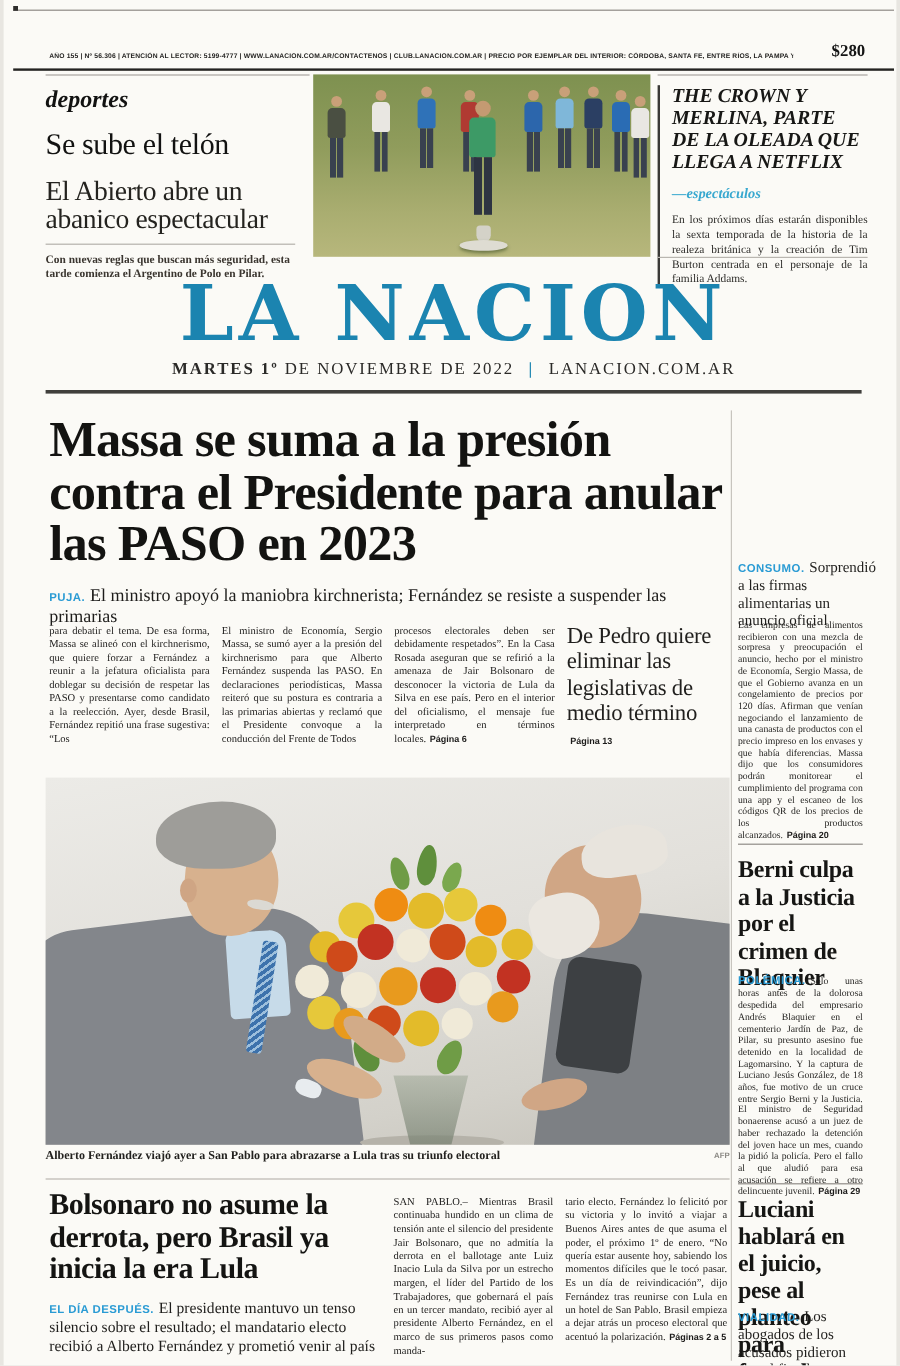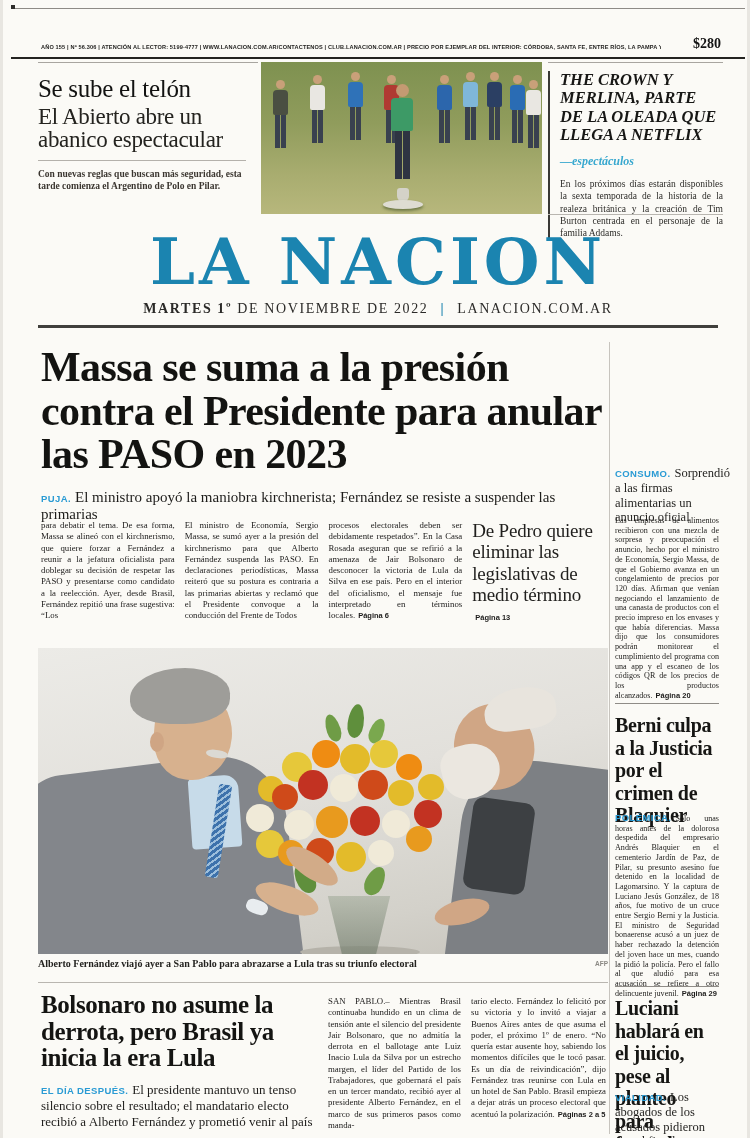--- a/index.html
+++ b/index.html
@@ -14,21 +14,21 @@
   .corner-dot{left:8px;top:5px;width:4px;height:4px;background:#2e2d2b;}
   .topbar-info{left:38px;top:44px;width:620px;font-size:5.6px;font-weight:bold;
                letter-spacing:.15px;color:#232220;white-space:nowrap;overflow:hidden;}
   .price{left:640px;top:36px;width:78px;text-align:right;font-size:14px;font-weight:bold;color:#141414;}
   .topbar-rule{left:8px;top:57px;width:734px;height:2px;background:#242321;}
   
   .promoL{left:35px;top:62px;width:220px;}
   .promoL .toprule{height:1px;background:#a8a5a0;margin-bottom:9px;}
   .promoL-section{font-size:20px;font-weight:bold;font-style:italic;color:#121211;}
   .promoL-kicker{font-size:25px;font-weight:normal;margin-top:12px;color:#121211;letter-spacing:-.3px;}
-  .promoL-head{font-size:23px;line-height:1.02;margin-top:2px;color:#24231f;letter-spacing:-.3px;}
+  .promoL-head{font-size:23px;line-height:1.02;margin-top:13px;color:#24231f;letter-spacing:-.3px;}
   .promoL-deck{margin-top:8px;padding-top:7px;border-top:1px solid #b4b1ab;
                font-size:9.5px;font-weight:bold;line-height:1.3;color:#3b3630;width:208px;}
   
   .polo{left:258px;top:62px;width:281px;height:152px;overflow:hidden;
         background:linear-gradient(#7e9150 0%,#909c5c 40%,#a9ad70 75%,#b7b77c 100%);}
   .pfig{position:absolute;display:flex;flex-direction:column;align-items:center;width:18px;}
   .phead{width:9px;height:9px;border-radius:50%;background:#c9a079;}
   .pshirt{width:15px;height:25px;border-radius:4px 4px 2px 2px;margin-top:1px;}
   .plegs{width:11px;height:33px;margin-top:0;
          background:linear-gradient(90deg,#39414f 0 44%,rgba(0,0,0,0) 44% 56%,#39414f 56% 100%);}
@@ -112,20 +112,21 @@
 <div class="page">
 
   <div class="abs top-edge"></div>
   <div class="abs corner-dot"></div>
   <div class="abs topbar-info sans">AÑO 155 | Nº 56.306 | ATENCIÓN AL LECTOR: 5199-4777 | WWW.LANACION.COM.AR/CONTACTENOS | CLUB.LANACION.COM.AR | PRECIO POR EJEMPLAR DEL INTERIOR: CÓRDOBA, SANTA FE, ENTRE RÍOS, LA PAMPA Y BUENOS AIRES DEL CAPITAL, GBA Y LA PLATA</div>
   <div class="abs price">$280</div>
   <div class="abs topbar-rule"></div>
 
   <div class="abs promoL">
     <div class="toprule"></div>
+    <div class="promoL-section">deportes</div>
     <div class="promoL-kicker">Se sube el telón</div>
     <div class="promoL-head">El Abierto abre un abanico espectacular</div>
     <div class="promoL-deck">Con nuevas reglas que buscan más seguridad, esta tarde comienza el Argentino de Polo en Pilar.</div>
   </div>
 
   <div class="abs polo">
     <div class="pfig" style="left:10px;top:18px;">
         <div class="phead"></div>
         <div class="pshirt" style="background:#4a4f42;"></div>
         <div class="plegs"></div>

